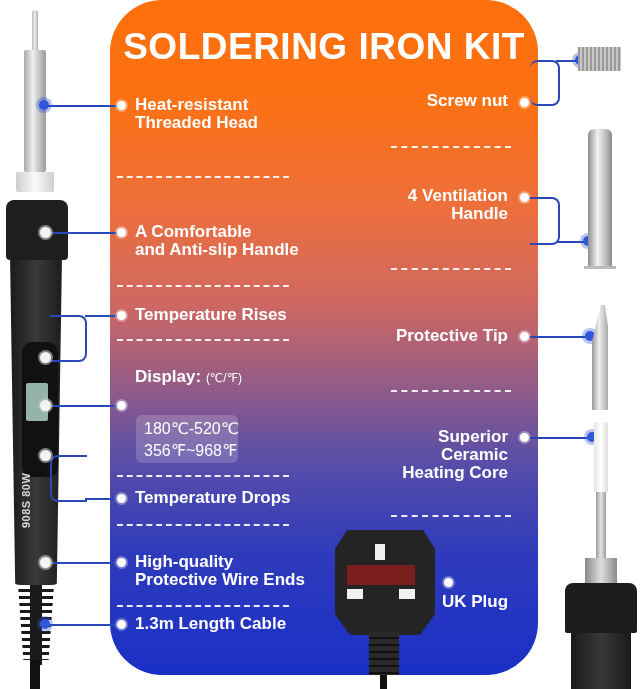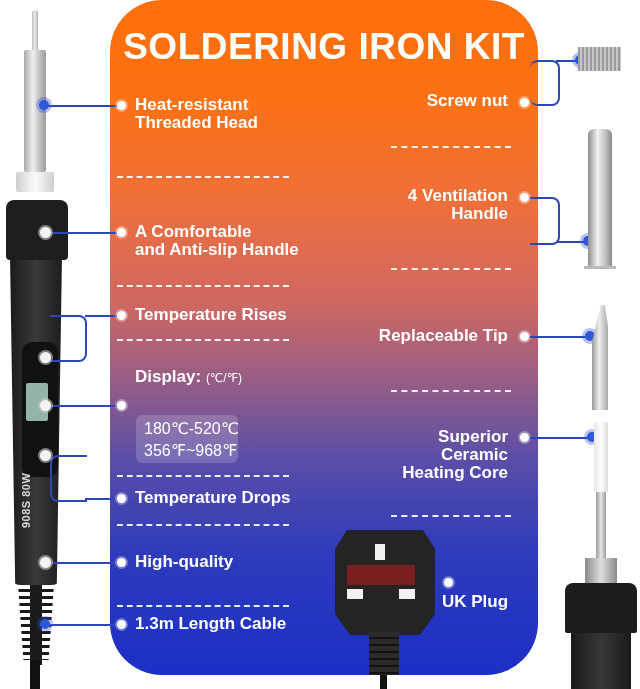--- a/index.html
+++ b/index.html
@@ -140,38 +140,39 @@
 </div>
 <div class="dash" style="left:117px;top:475px;width:172px;"></div>
 
 <div class="dot" style="left:117px;top:494px;"></div>
 <div class="label" style="left:135px;top:489px;">Temperature Drops</div>
 <div class="dash" style="left:117px;top:524px;width:172px;"></div>
 
 <div class="dot" style="left:117px;top:558px;"></div>
 <div class="label" style="left:135px;top:553px;">
   <div>High-quality</div>
+  <div>Protective Wire Ends</div>
 </div>
 <div class="dash" style="left:117px;top:605px;width:172px;"></div>
 
 <div class="dot" style="left:117px;top:620px;"></div>
 <div class="label" style="left:135px;top:615px;">1.3m Length Cable</div>
 
 <div class="label right" style="left:380px;top:92px;width:128px;">Screw nut</div>
 <div class="dot" style="left:520px;top:98px;"></div>
 <div class="dash" style="left:391px;top:146px;width:120px;"></div>
 
 <div class="label right" style="left:360px;top:187px;width:148px;">
   <div>4 Ventilation</div>
   <div>Handle</div>
 </div>
 <div class="dot" style="left:520px;top:193px;"></div>
 <div class="dash" style="left:391px;top:268px;width:120px;"></div>
 
-<div class="label right" style="left:360px;top:327px;width:148px;">Replaceable Tip</div>
+<div class="label right" style="left:360px;top:327px;width:148px;">Protective Tip</div>
 <div class="dot" style="left:520px;top:332px;"></div>
 <div class="dash" style="left:391px;top:390px;width:120px;"></div>
 
 <div class="label right" style="left:360px;top:428px;width:148px;">
   <div>Superior</div>
   <div>Ceramic</div>
   <div>Heating Core</div>
 </div>
 <div class="dot" style="left:520px;top:433px;"></div>
 <div class="dash" style="left:391px;top:515px;width:120px;"></div>

